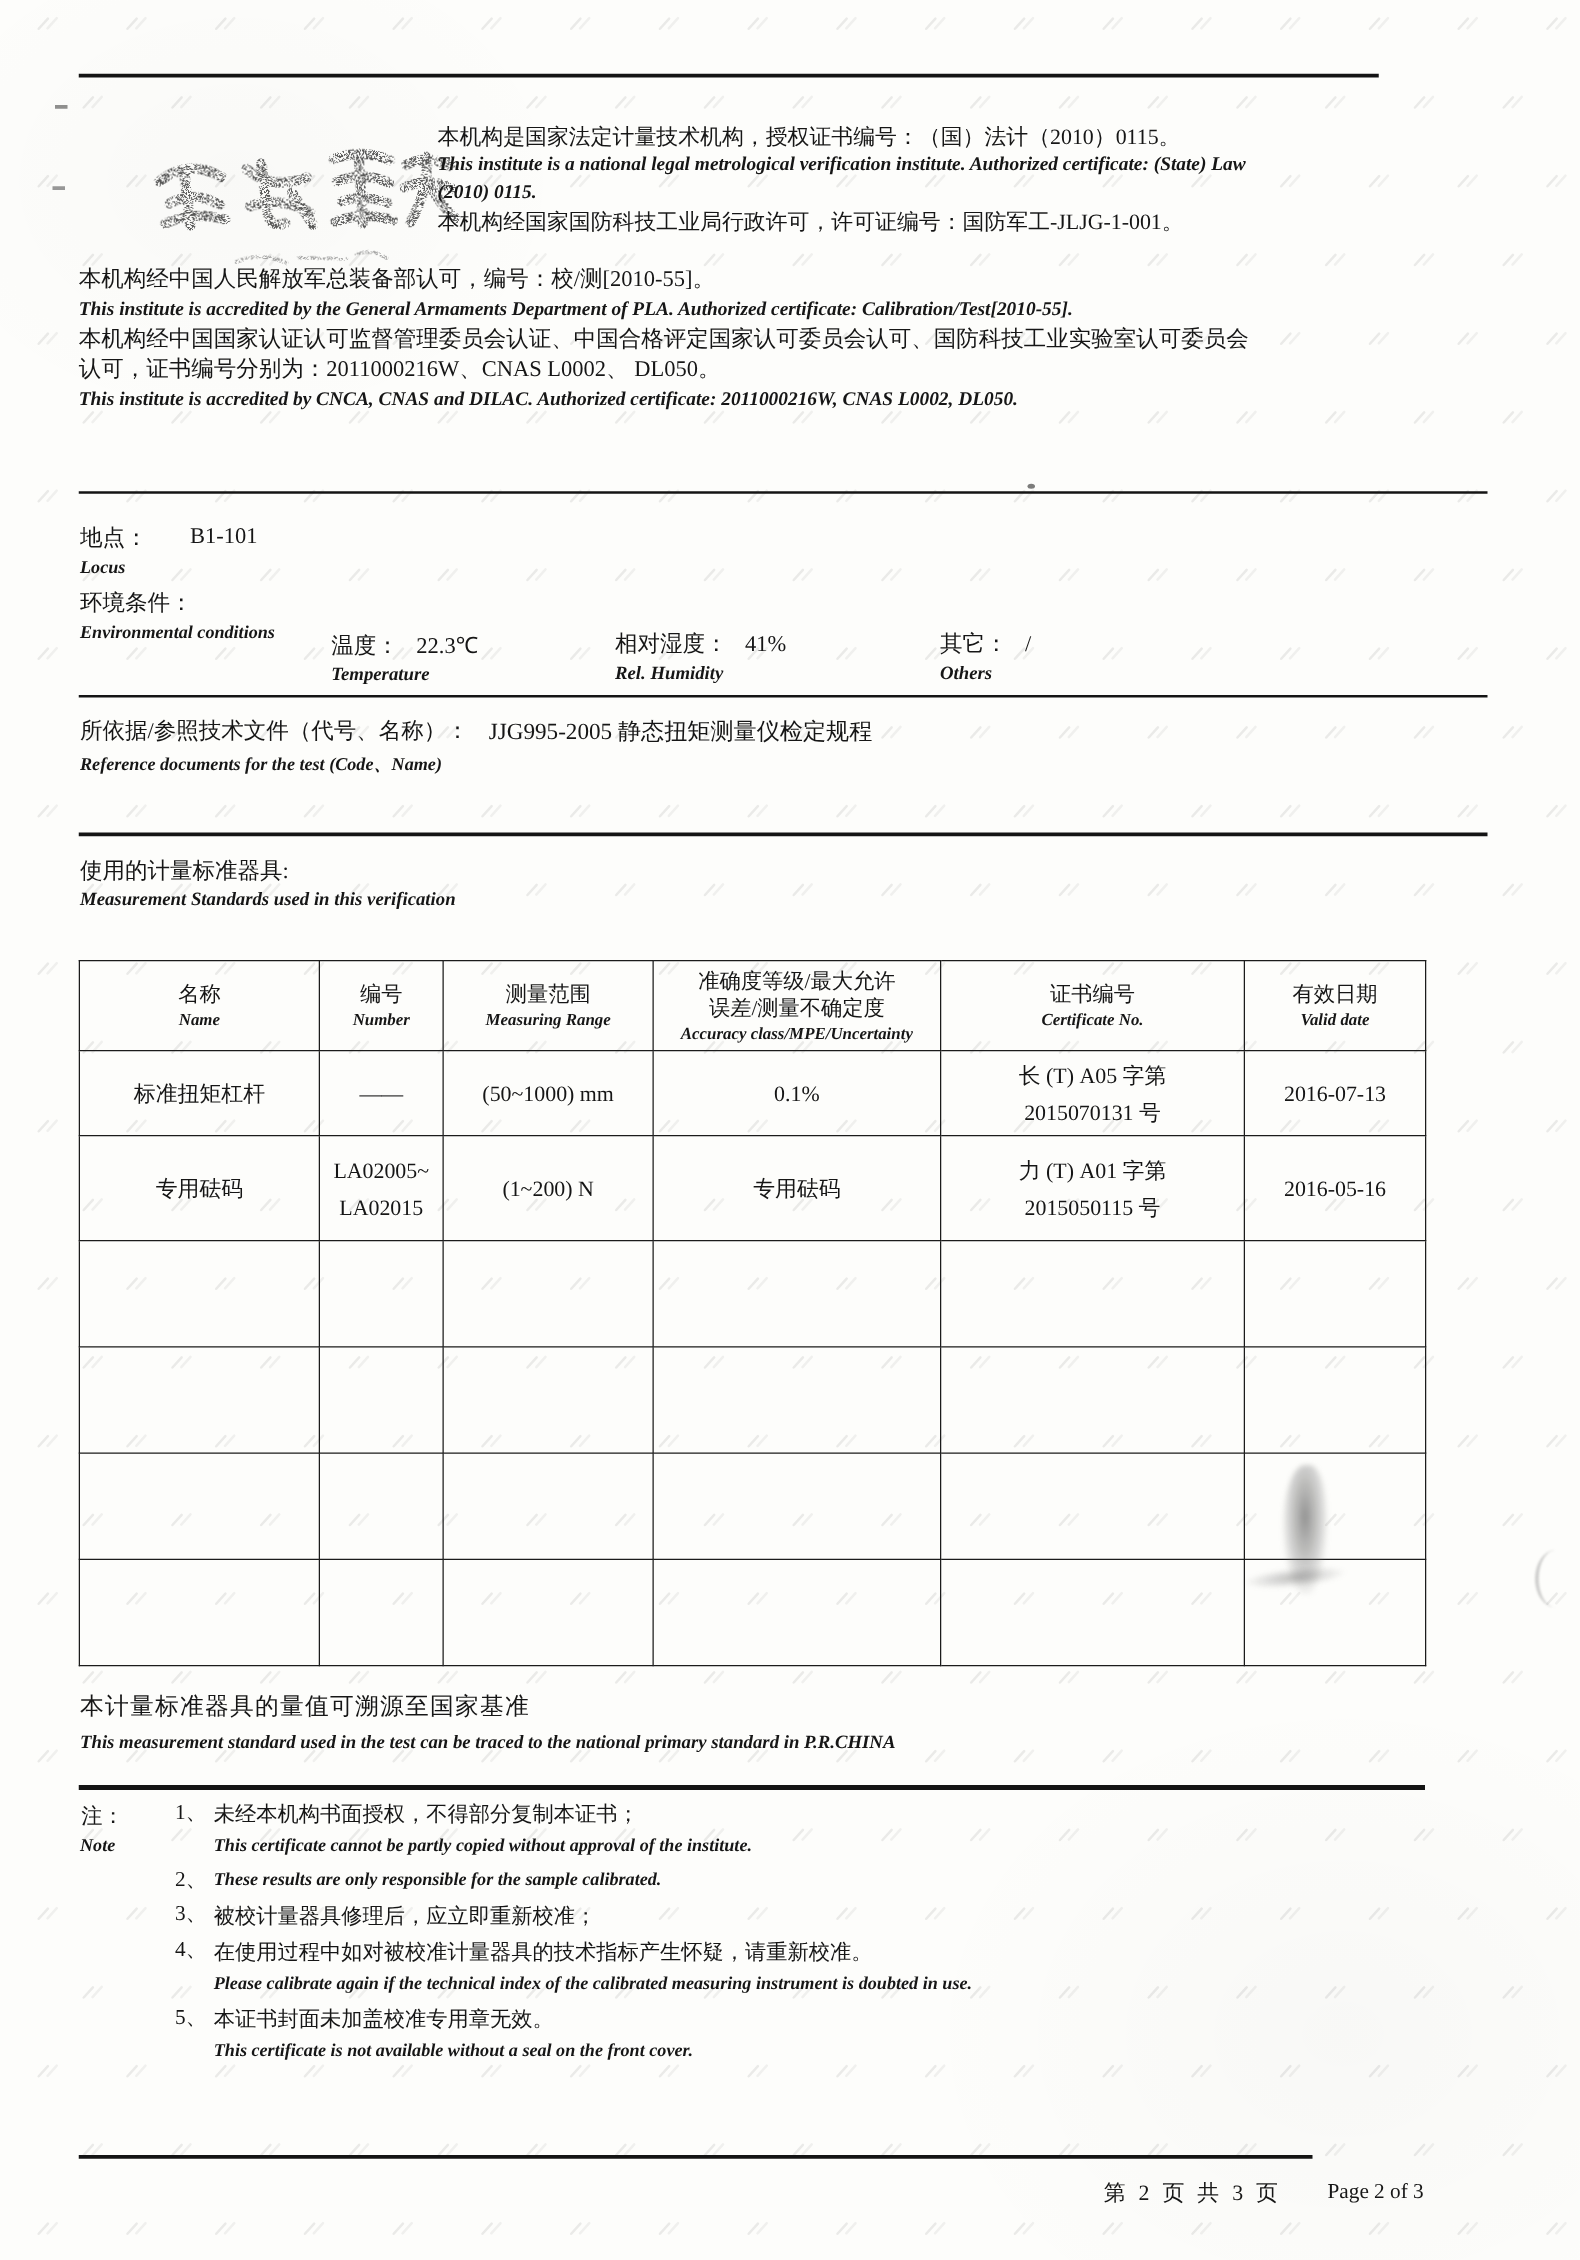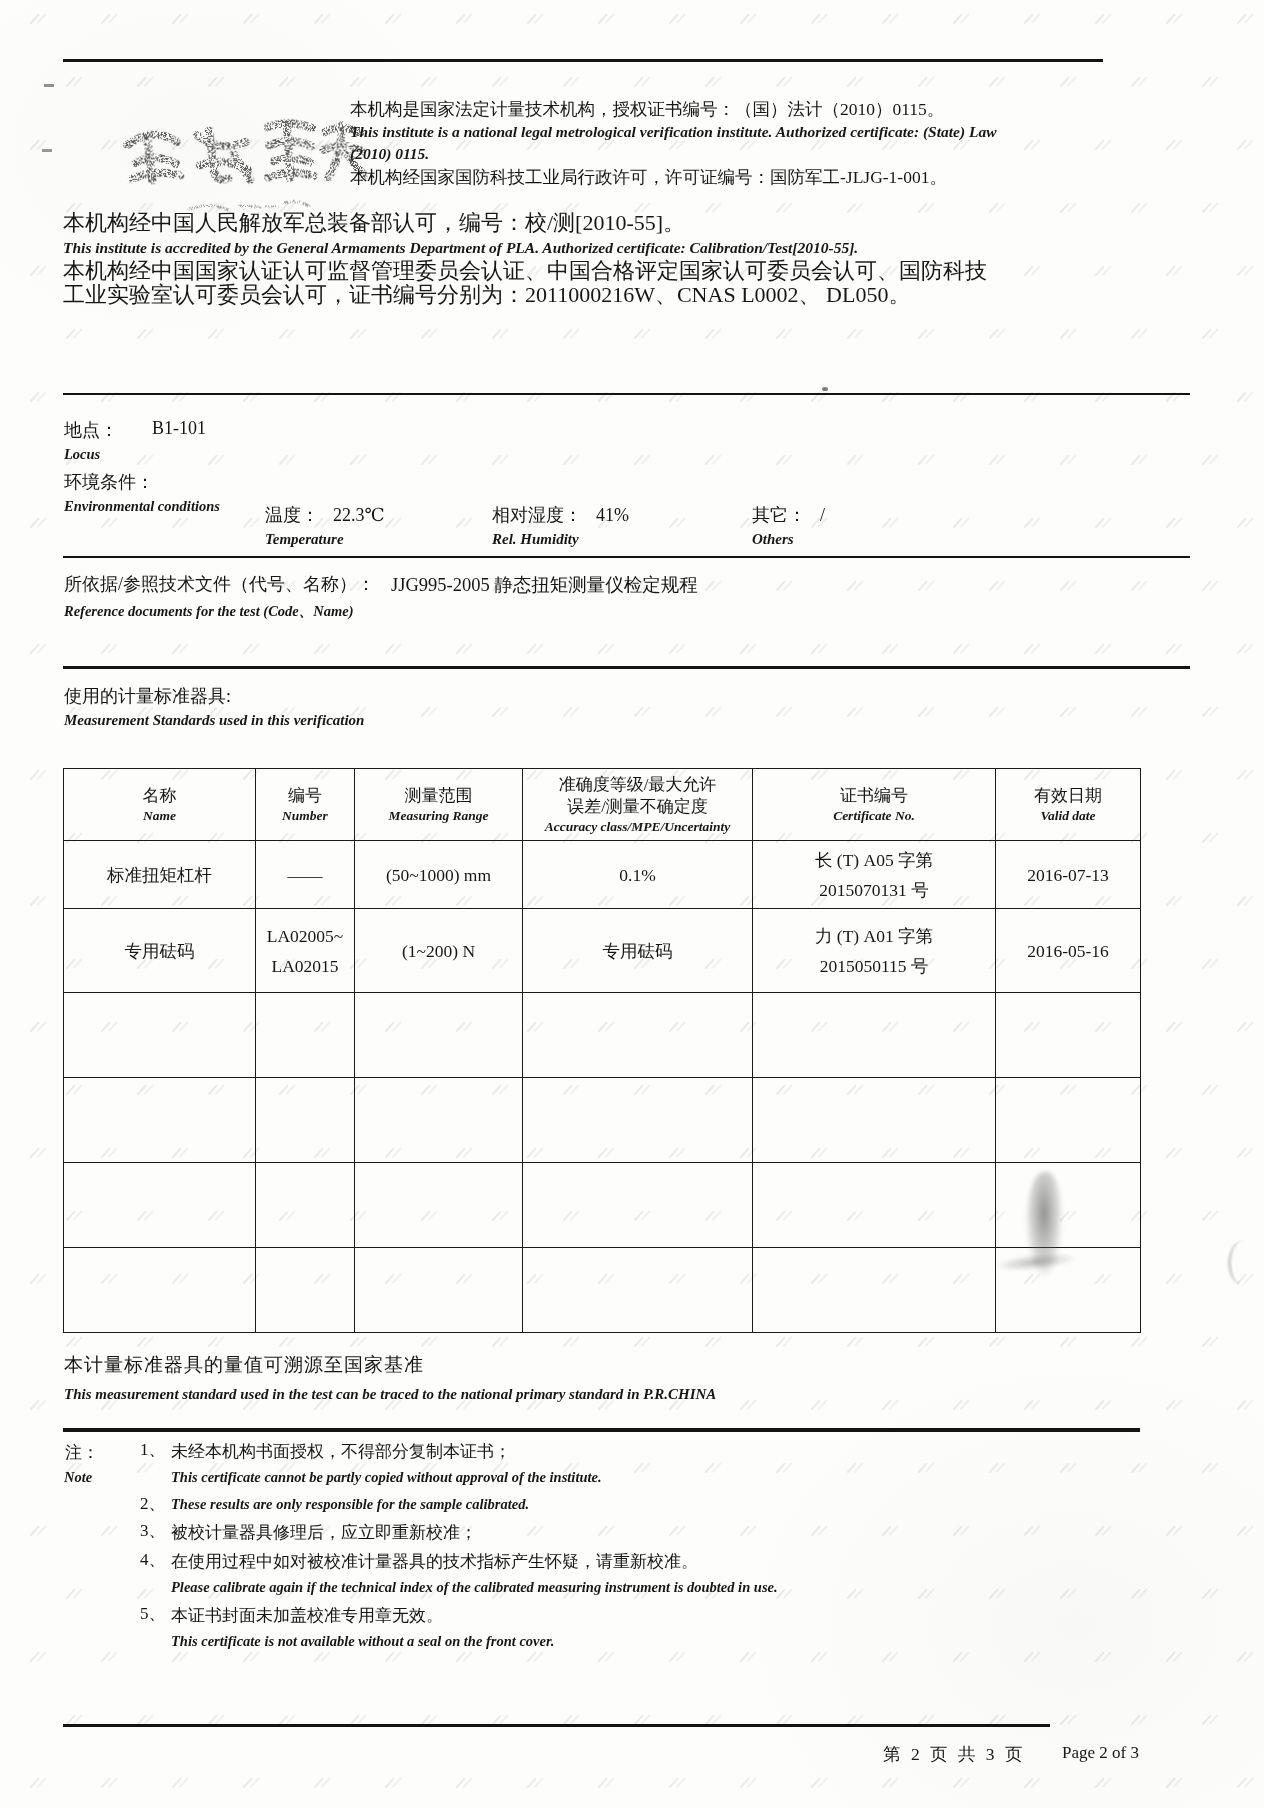--- a/index.html
+++ b/index.html
@@ -38,28 +38,28 @@
   
   .seal{position:absolute;left:118px;top:112px;width:250px;height:112px;
         opacity:.85;transform:rotate(-1.5deg);}
   
   .zh{font-size:17.5px;line-height:24px;}
   .en{font-size:15.5px;line-height:22px;font-style:italic;font-weight:700;}
   .para-indent{position:absolute;left:350px;top:97px;width:648px;}
   .para-indent .en{line-height:22px;}
   .en-pad{padding-left:55px;}
   .para-full{position:absolute;left:63px;top:211px;width:945px;}
-  .para-full .zh{font-size:22px;line-height:24.5px;}
+  .para-full .zh{font-size:18px;line-height:24.5px;}
   .para-full .en{font-size:15.5px;line-height:23px;}
   
   .locus-row{position:absolute;left:64px;top:418px;display:flex;gap:34px;font-size:18px;}
   .locus-en{position:absolute;left:64px;top:446px;font-size:14.5px;font-style:italic;font-weight:700;}
   .env-label{position:absolute;left:64px;top:470px;font-size:18px;}
   .env-label-en{position:absolute;left:64px;top:498px;font-size:14.5px;font-style:italic;font-weight:700;}
-  .env-group{position:absolute;}
+  .env-group{position:absolute;font-family:Liberation Serif, serif;}
   .env-zh{font-size:18px;white-space:nowrap;}
   .env-zh .val{margin-left:14px;}
   .env-en{font-size:15px;font-style:italic;font-weight:700;margin-top:4px;}
   .env-temp{left:265px;top:503px;}
   .env-hum{left:492px;top:503px;}
   .env-oth{left:752px;top:503px;}
   
   .ref-row{position:absolute;left:64px;top:572px;display:flex;font-size:18px;white-space:nowrap;}
   .ref-row .val{margin-left:16px;font-size:18.5px;}
   .ref-en{position:absolute;left:64px;top:602px;font-size:14.5px;font-style:italic;font-weight:700;}
@@ -669,20 +669,21 @@
   <div class="para-indent">
     <div class="zh">本机构是国家法定计量技术机构，授权证书编号：（国）法计（2010）0115。</div>
     <div class="en">This institute is a national legal metrological verification institute.    Authorized certificate: (State) Law (2010) 0115.</div>
     <div class="zh">本机构经国家国防科技工业局行政许可，许可证编号：国防军工-JLJG-1-001。</div>
   </div>
 
   <div class="para-full">
     <div class="zh">本机构经中国人民解放军总装备部认可，编号：校/测[2010-55]。</div>
     <div class="en">This institute is accredited by the General Armaments Department of PLA. Authorized certificate: Calibration/Test[2010-55].</div>
     <div class="zh">本机构经中国国家认证认可监督管理委员会认证、中国合格评定国家认可委员会认可、国防科技工业实验室认可委员会认可，证书编号分别为：2011000216W、CNAS L0002、 DL050。</div>
+    <div class="en">This institute is accredited by CNCA, CNAS and DILAC. Authorized certificate: 2011000216W, CNAS L0002, DL050.</div>
   </div>
 
   <div class="rule rule-2"></div>
 
   <div class="locus-row">
     <span>地点：</span>
     <span>B1-101</span>
   </div>
   <div class="locus-en">Locus</div>
 

